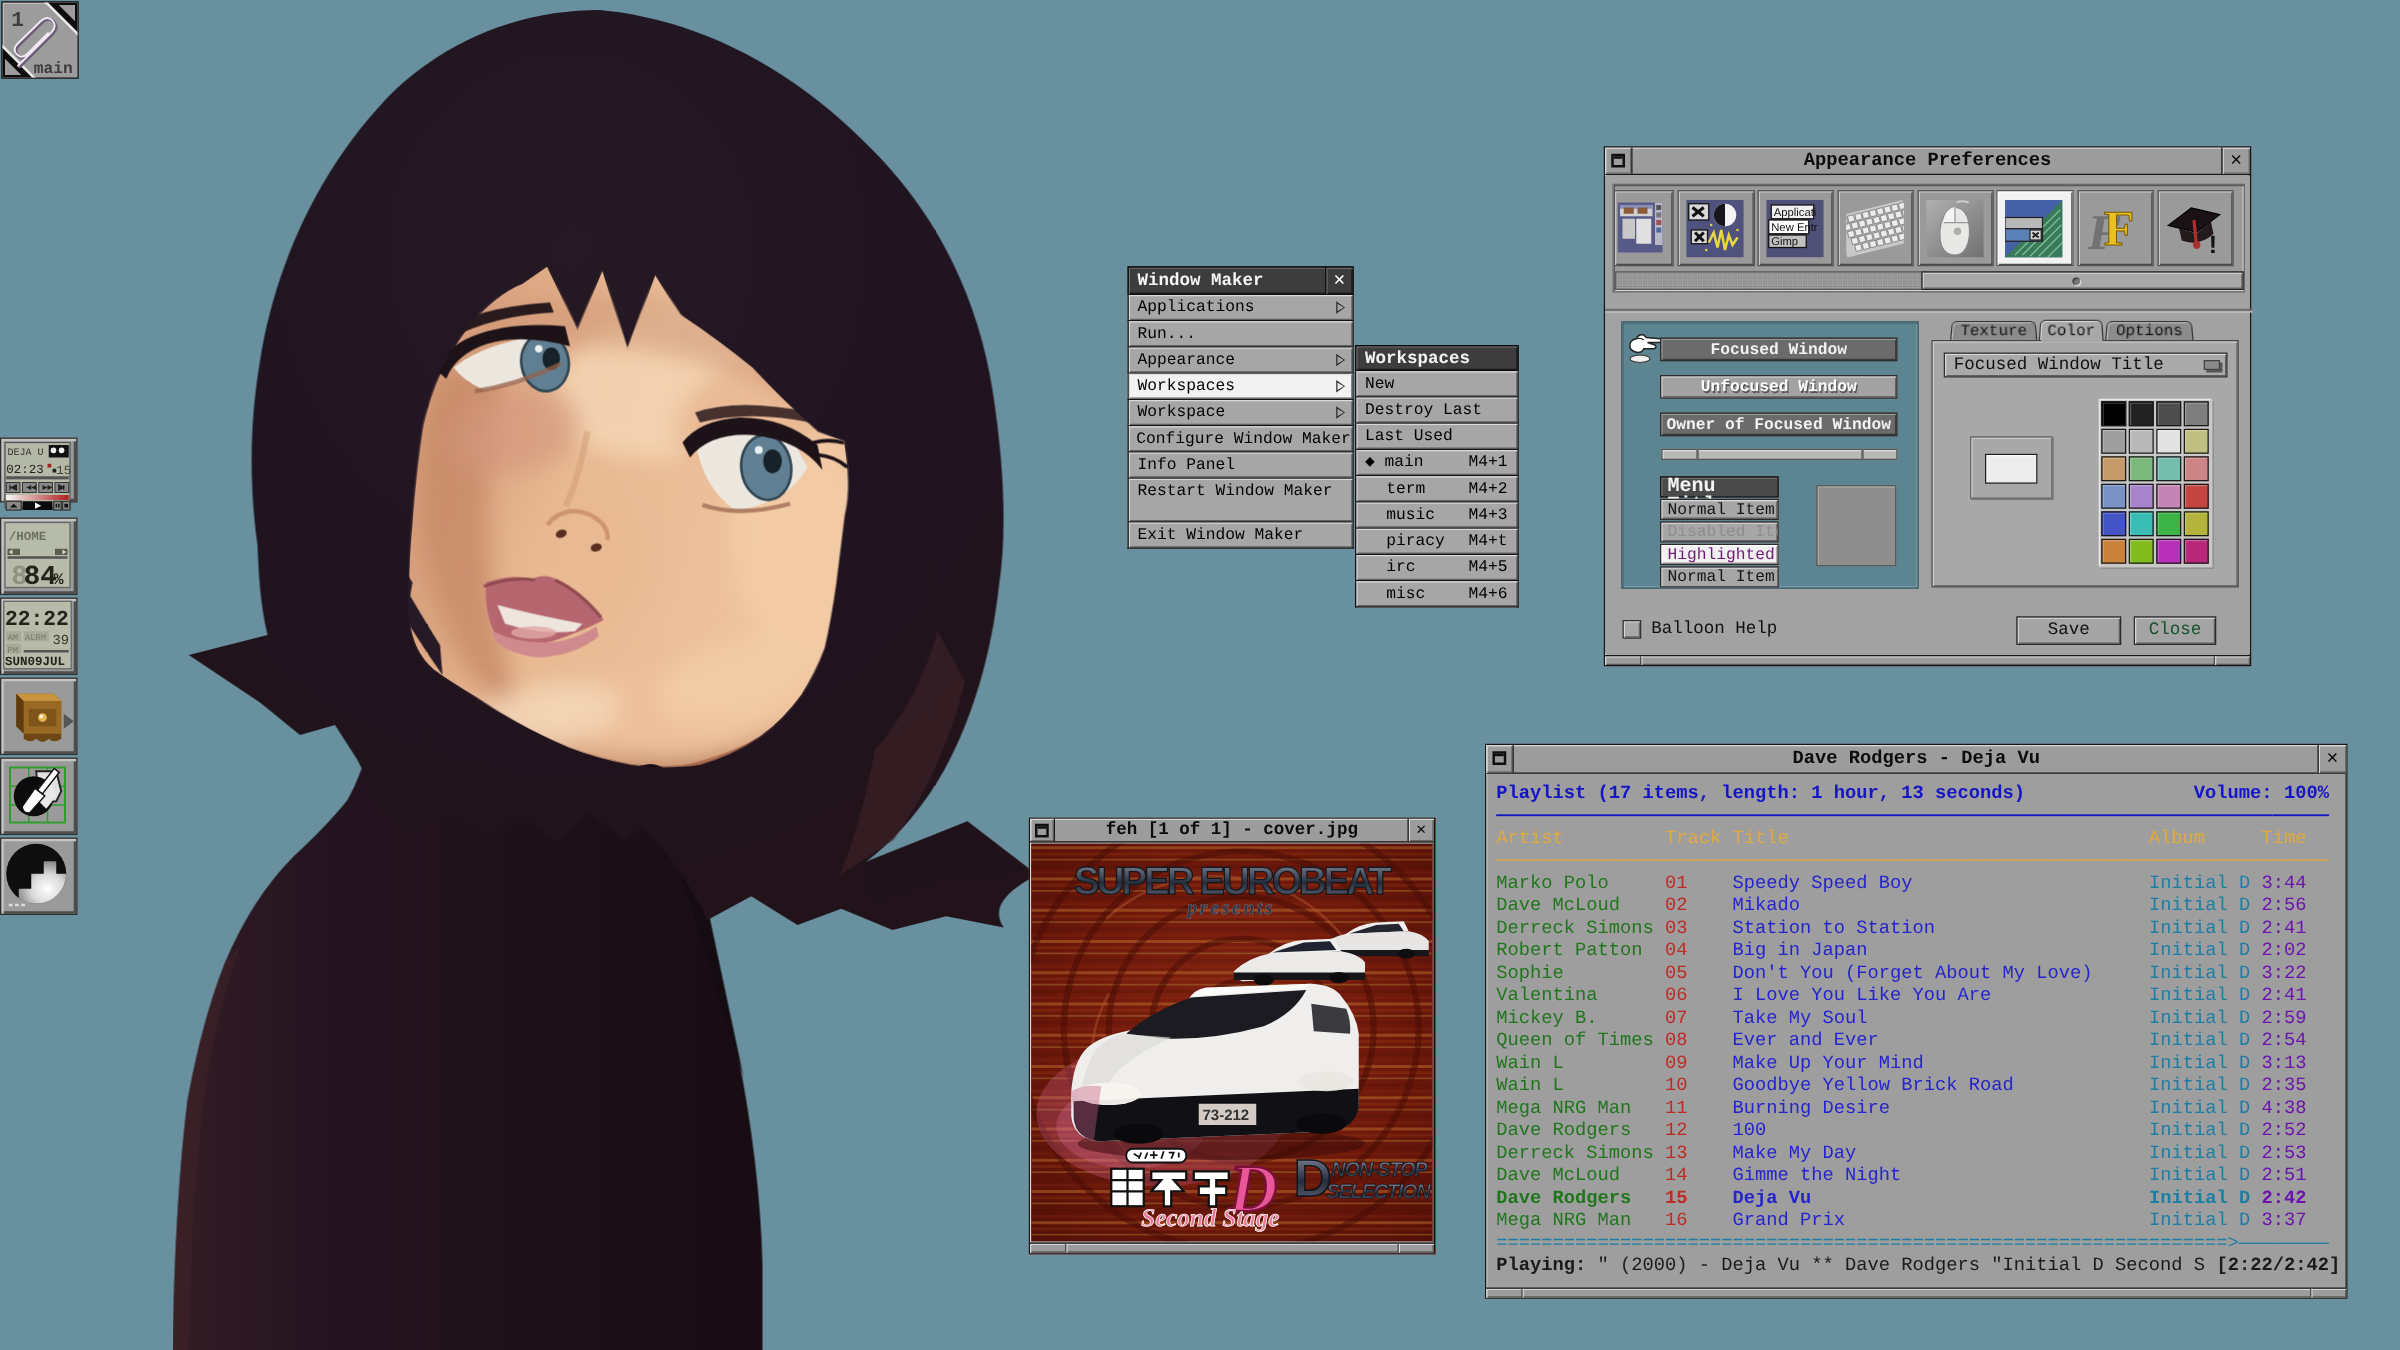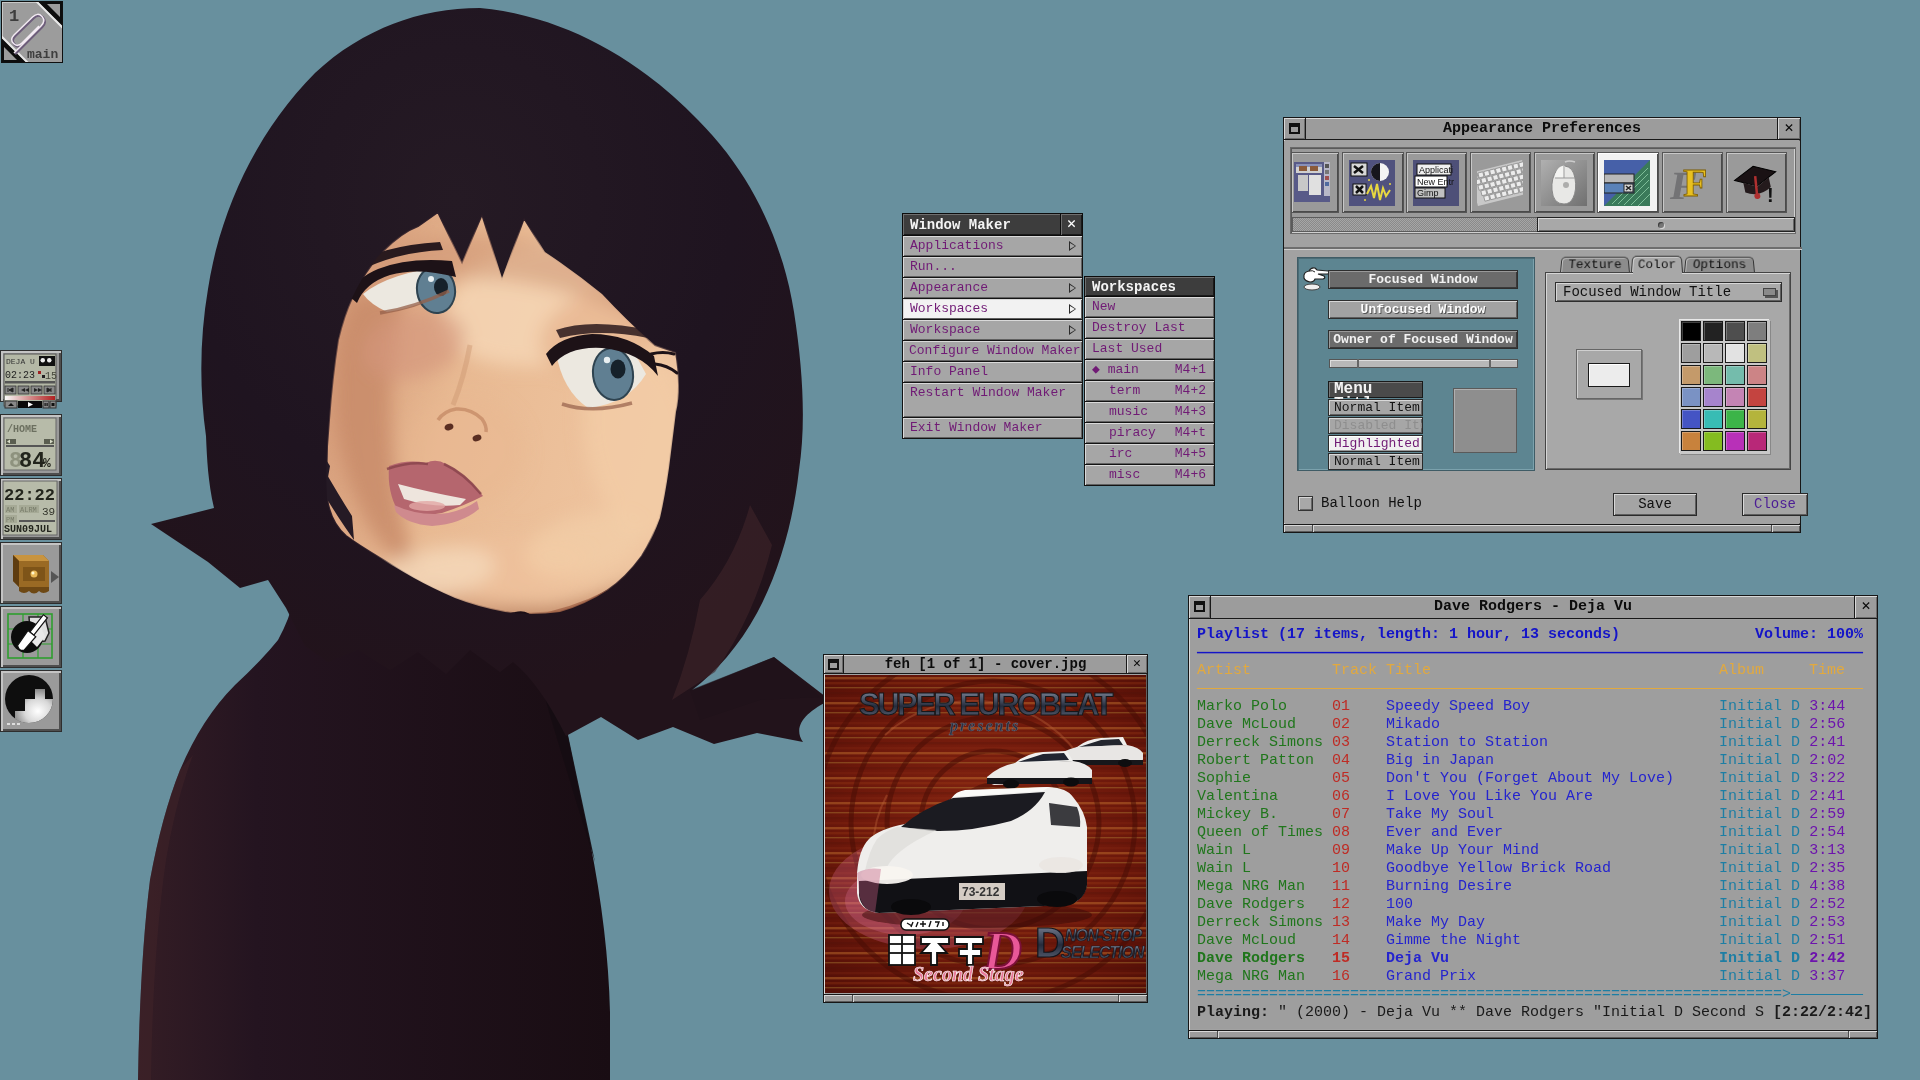--- a/index.html
+++ b/index.html
@@ -24,21 +24,21 @@
 .rbar { position:absolute; left:0; right:0; bottom:0; height:8px; background:#9c9c9c;
         border-top:1px solid #191919; box-shadow: inset 1px 1px 0 #d8d8d8, inset -1px -1px 0 #5a5a5a; }
 .rbar:before { content:""; position:absolute; left:28px; top:0; bottom:0; width:1px; background:#4a4a4a; box-shadow:1px 0 0 #d8d8d8; }
 .rbar:after  { content:""; position:absolute; right:28px; top:0; bottom:0; width:1px; background:#4a4a4a; box-shadow:1px 0 0 #d8d8d8; }
 
 
 .menu { position:absolute;margin-top:34px; }
 .menu .mtitle { background:#3d3d3d; color:#f4f4f4; font-weight:bold; font-size:14px;
    border:1px solid #0c0c0c; box-shadow: inset 1px 1px 0 #6f6f6f, inset -1px -1px 0 #1a1a1a;
    position:relative; }
-.menu .item { background:#a6a6a6; color:#701a75; font-size:13px; letter-spacing:0;
+.menu .item { background:#a6a6a6; color:#000000; font-size:13px; letter-spacing:0;
    border:1px solid #131313; border-top:none;
    box-shadow: inset 1px 1px 0 #d9d9d9, inset -1px -1px 0 #616161;
    position:relative; }
 .menu .item.hl { background:#f2f2f2; }
 .menu .item .arr { position:absolute; right:6px; top:50%; margin-top:-5px;
    width:0; height:0; border-left:7px solid #2a2a2a; border-top:5px solid transparent; border-bottom:5px solid transparent; }
 .menu .item .arr:before { content:""; position:absolute; left:-6px; top:-3.5px;
    width:0; height:0; border-left:5px solid #a6a6a6; border-top:3.5px solid transparent; border-bottom:3.5px solid transparent; }
 .menu .item.hl .arr:before { border-left-color:#f2f2f2; }
 .menu .item .sc { position:absolute; right:8px; }
@@ -589,21 +589,21 @@
       <div style="position:absolute;left:1px;top:111px;width:20px;height:20px;background:#c8823c;border:1px solid #1a1a1a;box-shadow:inset 1px 1px 0 rgba(255,255,255,.25)"></div>
       <div style="position:absolute;left:23px;top:111px;width:20px;height:20px;background:#84bc20;border:1px solid #1a1a1a;box-shadow:inset 1px 1px 0 rgba(255,255,255,.25)"></div>
       <div style="position:absolute;left:45px;top:111px;width:20px;height:20px;background:#b830b8;border:1px solid #1a1a1a;box-shadow:inset 1px 1px 0 rgba(255,255,255,.25)"></div>
       <div style="position:absolute;left:67px;top:111px;width:20px;height:20px;background:#b82878;border:1px solid #1a1a1a;box-shadow:inset 1px 1px 0 rgba(255,255,255,.25)"></div>
     </div>
 
   <div style="position:absolute;left:14px;top:378px;width:15px;height:15px;background:#a8a8a8;border:1px solid #333;box-shadow:inset 1px 1px 0 #d8d8d8, inset -1px -1px 0 #666;"></div>
   <div style="position:absolute;left:37px;top:377px;font-size:14px;color:#111;">Balloon Help</div>
 
   <div style="position:absolute;left:329px;top:375px;width:84px;height:23px;background:#a4a4a4;border:1px solid #2a2a2a;box-shadow:inset 1px 1px 0 #d8d8d8, inset -1px -1px 0 #5e5e5e;color:#111;font-size:14px;text-align:center;line-height:21px;">Save</div>
-  <div style="position:absolute;left:423px;top:375px;width:66px;height:23px;background:#a4a4a4;border:1px solid #2a2a2a;box-shadow:inset 1px 1px 0 #d8d8d8, inset -1px -1px 0 #5e5e5e;color:#4c1d95;font-size:14px;text-align:center;line-height:21px;margin-left:35px;">Close</div>
+  <div style="position:absolute;left:423px;top:375px;width:66px;height:23px;background:#a4a4a4;border:1px solid #2a2a2a;box-shadow:inset 1px 1px 0 #d8d8d8, inset -1px -1px 0 #5e5e5e;color:#14532d;font-size:14px;text-align:center;line-height:21px;">Close</div>
   <div class="rbar"></div>
 </div>
 
 <div class="win" id="fehwin" style="left:823px;top:654px;width:325px;height:349px;">
   <div class="tbar" style="height:19px;line-height:18px;font-size:14px;">
     <span class="mini" style="width:20px;">
         <i style="left:4px;top:4px;"></i>
       </span>
     feh [1 of 1] - cover.jpg
     <span class="clo" style="width:21px;line-height:18px;font-size:13px;">✕</span>

